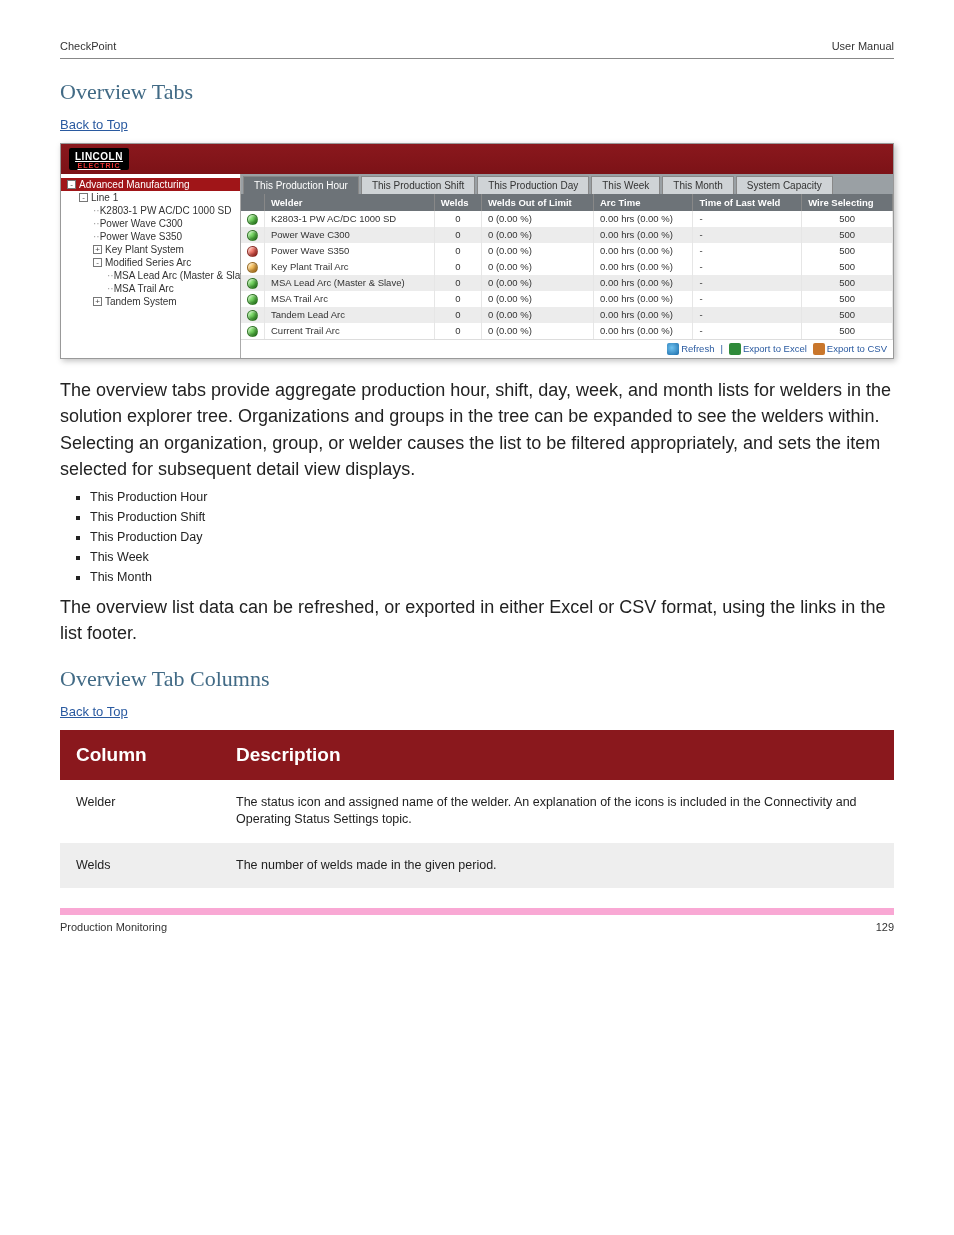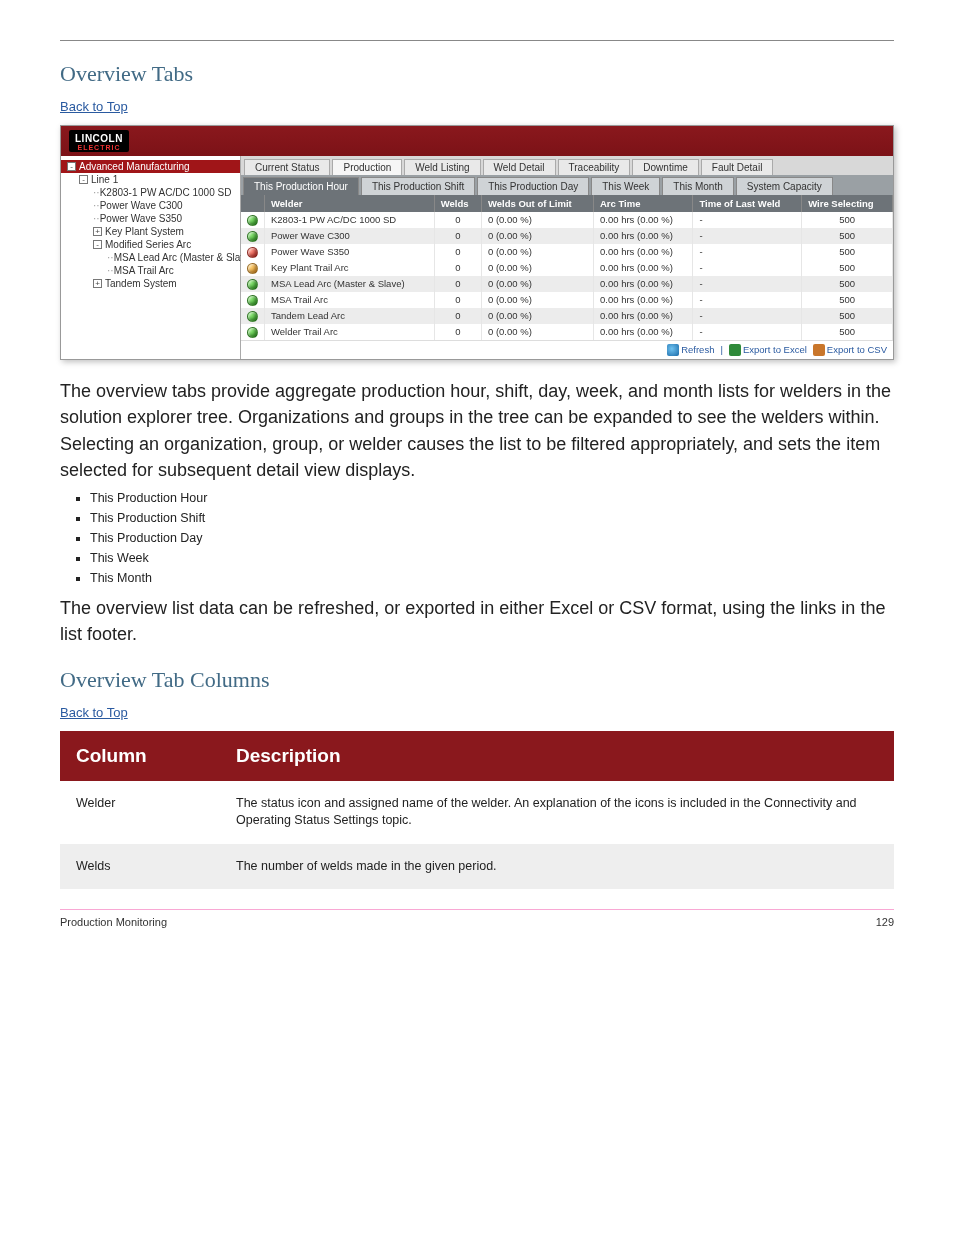--- a/index.html
+++ b/index.html
@@ -10,21 +10,21 @@
   .section-block { margin: 20px 0 10px 0; }
   .section-title { font-family: Georgia, "Times New Roman", serif; font-size: 22px; color: #416a85; margin-bottom: 10px; }
   .section-link { color: #2a5aa0; text-decoration: underline; font-size: 13px; cursor: pointer; }
   .body-text { font-size: 18px; line-height: 1.45; margin: 8px 0; }
   ul.bullets { margin: 6px 0 10px 30px; list-style: square; font-size: 12.5px; }
   ul.bullets li { margin: 6px 0; }
 
   
   .shot { margin: 10px 0 18px 0; border: 1px solid #999; background: #fff; box-shadow: 2px 2px 6px rgba(0,0,0,0.25); font-size: 10px; }
   .shot-header { background: linear-gradient(#8a181d,#7c1217); padding: 4px 8px; }
-  .logo { display:inline-block; background:#000; color:#fff; font-weight:bold; font-size:10px; padding:3px 6px 1px 6px; border-radius:2px; letter-spacing:0.5px; }
+  .logo { display:inline-block; background:#000; color:#fff; font-weight:bold; font-size:10px; padding:3px 6px 1px 6px; border-radius:2px; letter-spacing:0.5px;text-decoration:underline; }
   .logo small { display:block; font-size:7px; text-align:center; color:#e33; letter-spacing:1px; }
   .shot-body { display:flex; background:#ddd; }
   .tree { width:180px; background:#fff; border-right:1px solid #aaa; padding:4px 0 8px 0; font-size:10px; }
   .tree-item { display:flex; align-items:center; padding:1px 4px 1px 6px; white-space:nowrap; cursor:pointer; }
   .tree-item.sel { background:#a01518; color:#fff; }
   .exp { width:9px; height:9px; border:1px solid #777; display:inline-flex; align-items:center; justify-content:center; font-size:8px; line-height:1; margin-right:3px; background:#fff; color:#444; }
   .tree-line { color:#999; }
   .tree-lbl { color:#333; }
   .tree-item.sel .tree-lbl { color:#fff; }
   .ind1 { padding-left:18px; } .ind2 { padding-left:32px; } .ind3 { padding-left:46px; }
@@ -51,26 +51,30 @@
   .ico-xls { background:#2f8a3a; }
   .ico-csv { background:#c9762b; }
 
   
   .col-table { width:100%; border-collapse:collapse; margin:8px 0 20px 0; font-size:12.5px; }
   .col-table th { background:#8a181d; color:#fff; text-align:left; padding:14px 16px; font-weight:bold; font-size:19px; }
   .col-table td { padding:14px 16px; vertical-align:top; line-height:1.4; }
   .col-table tr.stripe td { background:#eeeeee; }
   .col-table td:first-child { width:160px; }
 
-  .footer { display:flex; justify-content:space-between; font-size:11px; color:#333; margin-top:20px; border-top:1px solid #f9a8d4; padding-top:6px; }
+  .footer { display:flex; justify-content:space-between; font-size:11px; color:#333; margin-top:20px; border-top:7px solid #f9a8d4; padding-top:6px; }
 </style>
 </head>
 <body>
 <div class="page">
 
+<div class="doc-header">
+  <span>CheckPoint</span>
+  <span>User Manual</span>
+</div>
 <hr class="hr">
 
 <div class="section-block">
   <div class="section-title">Overview Tabs</div>
   <a class="section-link">Back to Top</a>
 </div>
 
 <div class="shot">
   <div class="shot-header">
     <span class="logo">
@@ -117,29 +121,20 @@
             <span class="tree-line">·· </span>
             <span class="tree-lbl">MSA Trail Arc</span>
           </div>
           <div class="tree-item ind2">
             <span class="exp">+</span>
             <span class="tree-lbl">Tandem System</span>
           </div>
         </div>
 
     <div class="main">
-      <div class="tabs" id="tabs">
-            <div class="tab">Current Status</div>
-            <div class="tab active">Production</div>
-            <div class="tab">Weld Listing</div>
-            <div class="tab">Weld Detail</div>
-            <div class="tab">Traceability</div>
-            <div class="tab">Downtime</div>
-            <div class="tab">Fault Detail</div>
-          </div>
       <div class="subtabs" id="subtabs">
             <div class="subtab active">This Production Hour</div>
             <div class="subtab">This Production Shift</div>
             <div class="subtab">This Production Day</div>
             <div class="subtab">This Week</div>
             <div class="subtab">This Month</div>
             <div class="subtab">System Capacity</div>
           </div>
       <div class="grid">
         <table>
@@ -213,21 +208,21 @@
                   <td><span class="status-dot sd-green"></span></td>
                   <td>Tandem Lead Arc</td>
                   <td style="text-align: center;">0</td>
                   <td>0 (0.00 %)</td>
                   <td>0.00 hrs (0.00 %)</td>
                   <td>-</td>
                   <td style="text-align: center;">500</td>
                 </tr>
                 <tr>
                   <td><span class="status-dot sd-green"></span></td>
-                  <td>Welder Trail Arc</td>
+                  <td>Current Trail Arc</td>
                   <td style="text-align: center;">0</td>
                   <td>0 (0.00 %)</td>
                   <td>0.00 hrs (0.00 %)</td>
                   <td>-</td>
                   <td style="text-align: center;">500</td>
                 </tr>
               </tbody>
         </table>
         <div class="grid-footer">
           <span><span class="ico ico-refresh"></span><span>Refresh</span></span>

